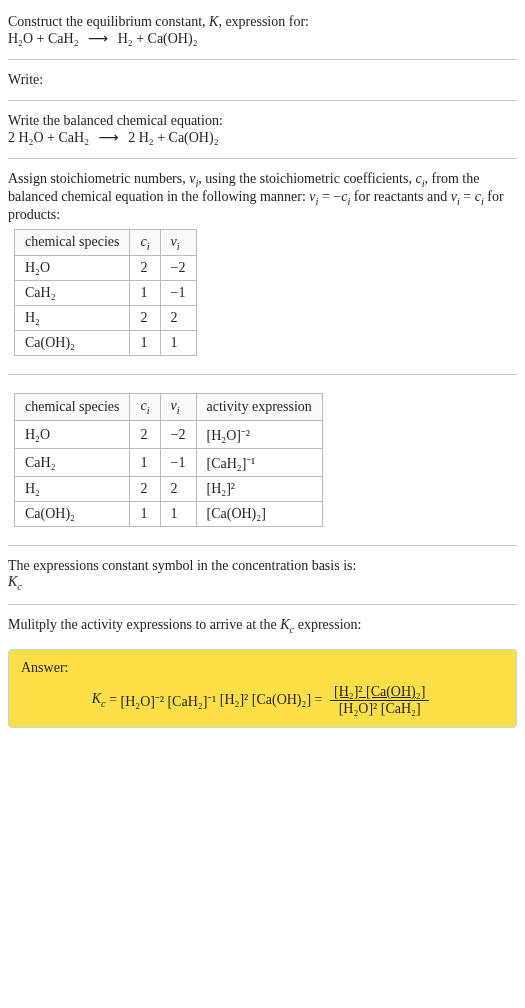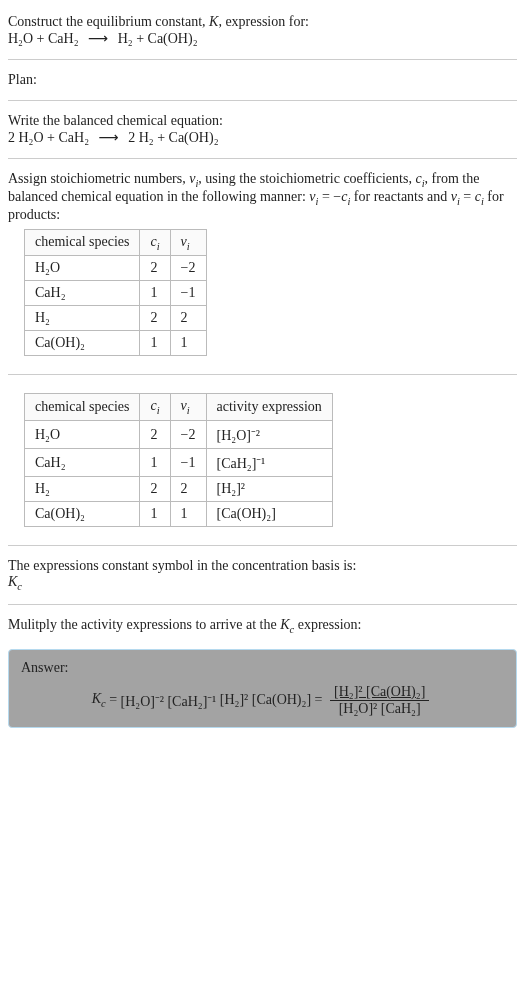--- a/index.html
+++ b/index.html
@@ -21,32 +21,32 @@
     margin: 6px 0;
   }
   .eq-line {
     font-family: Georgia, serif;
     white-space: nowrap;
   }
   .sub { font-size: 0.75em; vertical-align: sub; }
   .arrow { display: inline-block; padding: 0 6px; }
   table.data {
     border-collapse: collapse;
-    margin: 6px 16px;
+    margin: 6px 6px;
     font-size: 14px;
   }
   table.data th, table.data td {
     border: 1px solid #bbb;
     padding: 4px 10px;
     text-align: left;
     font-weight: normal;
   }
   table.data th { background: #fafafa; }
   .answer-box {
-    background: #a3a3a3;
+    background: #fde047;
     border: 1px solid #b5d9ee;
     border-radius: 4px;
     padding: 10px 12px;
     margin: 8px 0 0 0;
   }
   .answer-label { margin-bottom: 8px; }
   .italic { font-style: italic; }
   .frac {
     display: inline-block;
     text-align: center;
@@ -71,21 +71,21 @@
     <span>CaH₂</span>
     <span class="arrow">⟶</span>
     <span>H₂</span> +
     <span>Ca(OH)₂</span>
   </div>
 </div>
 
 <hr>
 
 <div class="section">
-  <div>Plan:</div>
+  <div>Write:</div>
 </div>
 
 <hr>
 
 <div class="section">
   <div>Write the balanced chemical equation:</div>
   <div class="eq-line">
     <span>2</span>
     <span>H₂O</span> +
     <span>CaH₂</span>

